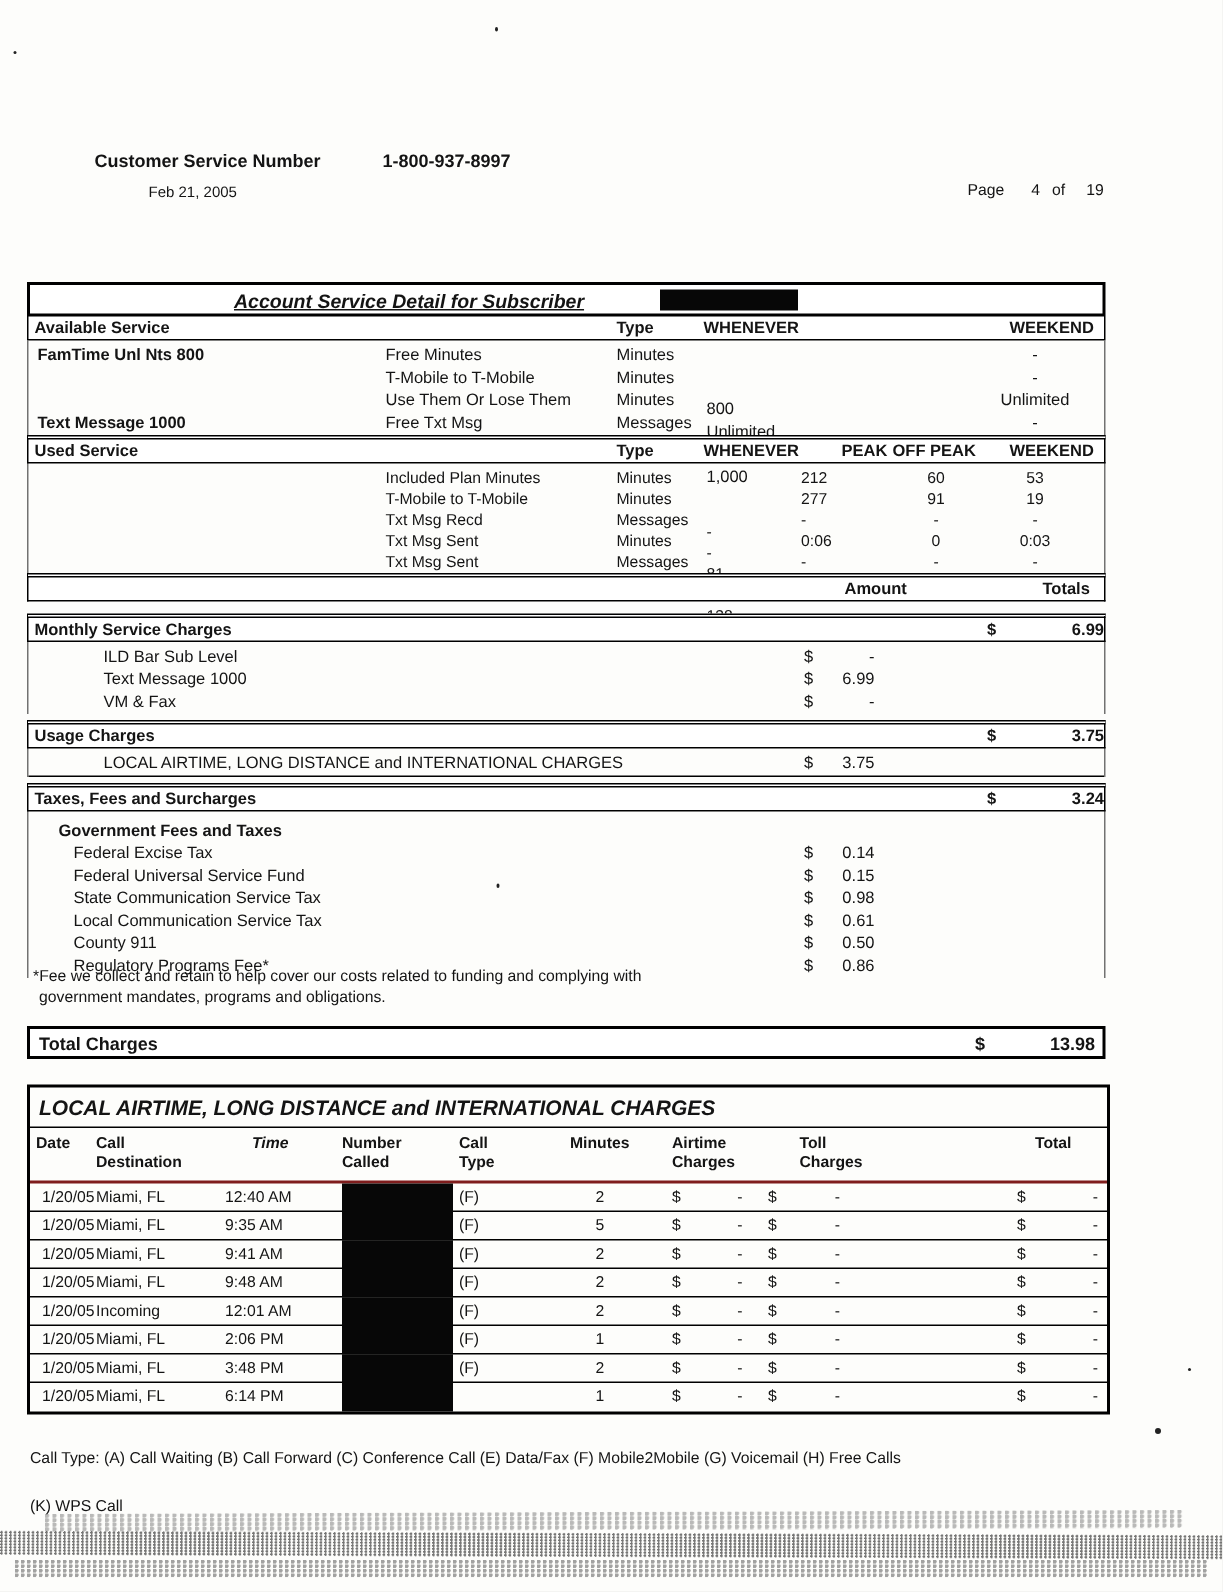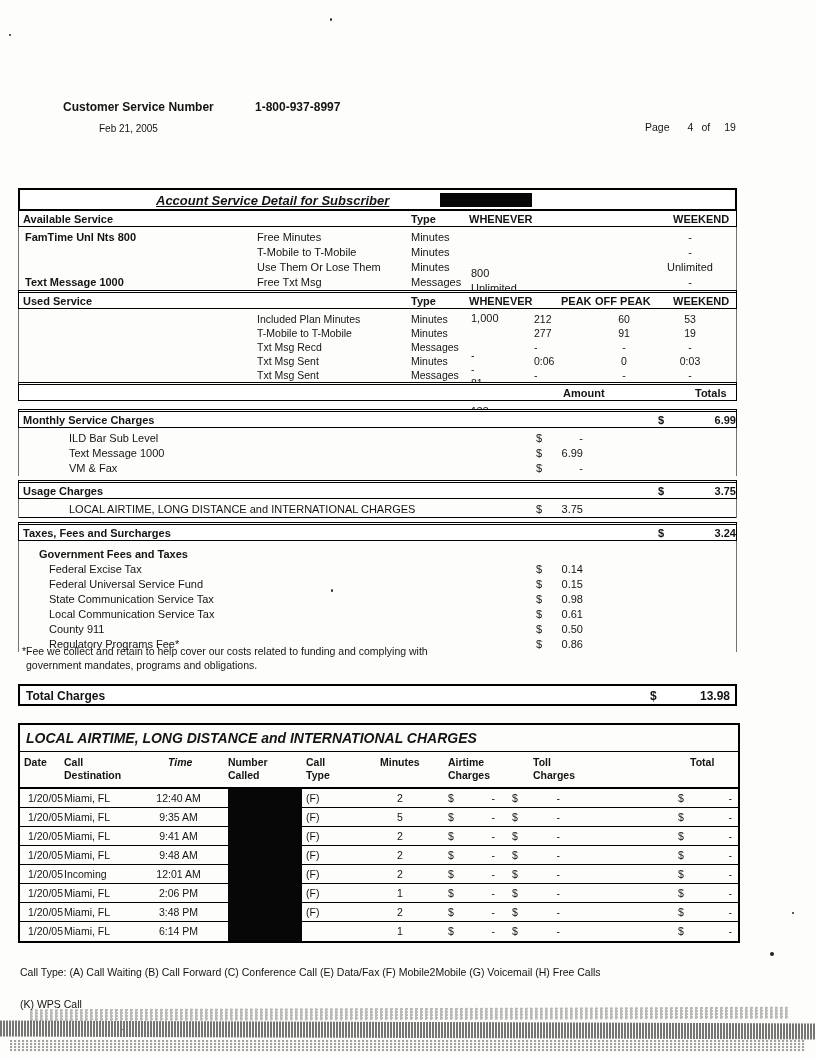--- a/index.html
+++ b/index.html
@@ -56,27 +56,27 @@
   .gap4 { height:4px; }
   .r18 { position:relative; height:18px; }
   .r18 > .pa { top:4px; }
 
   .footnote { font-size:10.5px; line-height:14px; }
   .totband { width:719px; height:22px; border:2px solid #000; font-weight:bold; font-size:12px; background:#fff; position:absolute; }
 
   
   .calltbl { width:722px; border:2px solid #000; background:#fdfdfb; }
   .ct-title { position:relative; height:27px; border-bottom:1px solid #000; font-weight:bold; font-style:italic; font-size:14px; }
-  .ct-head { position:relative; height:37px; border-bottom:2px solid #000000; font-weight:bold; font-size:10.5px; line-height:13px; }
+  .ct-head { position:relative; height:37px; border-bottom:2px solid #7f1d1d; font-weight:bold; font-size:10.5px; line-height:13px; }
   .ct-row { position:relative; height:19px; border-bottom:1px solid #000; font-size:10.5px; }
   .ct-row:last-child { border-bottom:none; }
   .ct-row > .pa { top:3px; }
   .cc-date { left:8px; }
   .cc-dest { left:44px; }
-  .cc-time { left:130px; width:57px; text-align:center; }
+  .cc-time { left:130px; width:57px; text-align:left; }
   .cc-redact { position:absolute; left:208px; top:0; width:74px; height:19px; background:#070707; }
   .cc-type { left:286px; }
   .cc-min { left:350px; width:60px; text-align:center; }
   .cc-a-d { left:428px; }
   .cc-a-v { left:450px; width:25px; text-align:right; }
   .cc-t-d { left:492px; }
   .cc-t-v { left:515px; width:25px; text-align:right; }
   .cc-tt-d { left:658px; }
   .cc-tt-v { left:685px; width:27px; text-align:right; }
 

